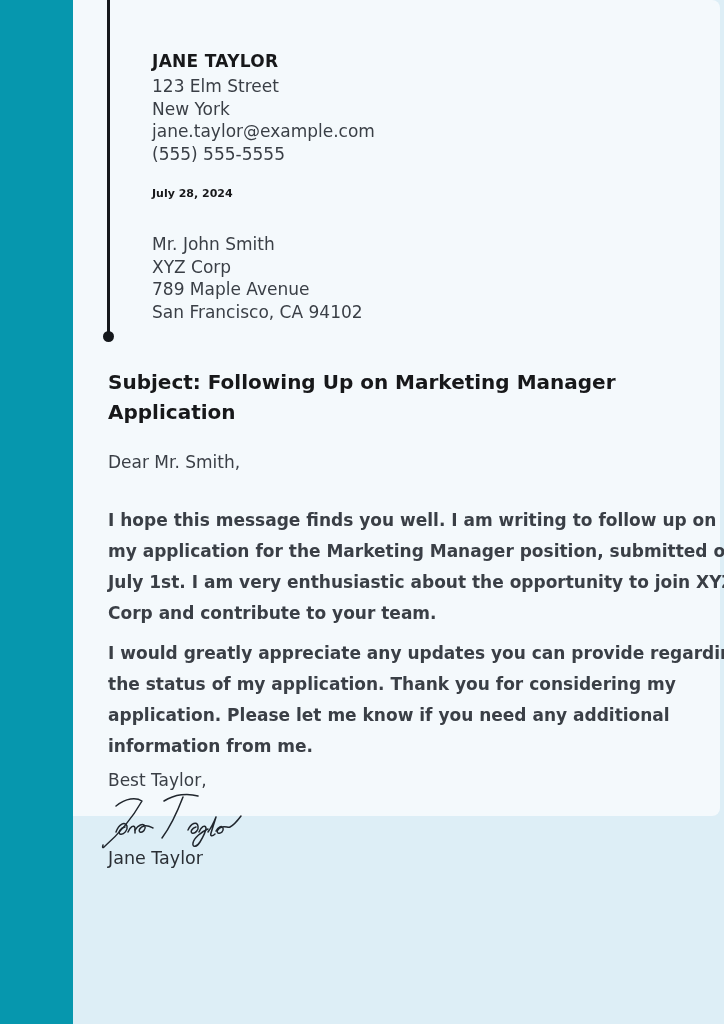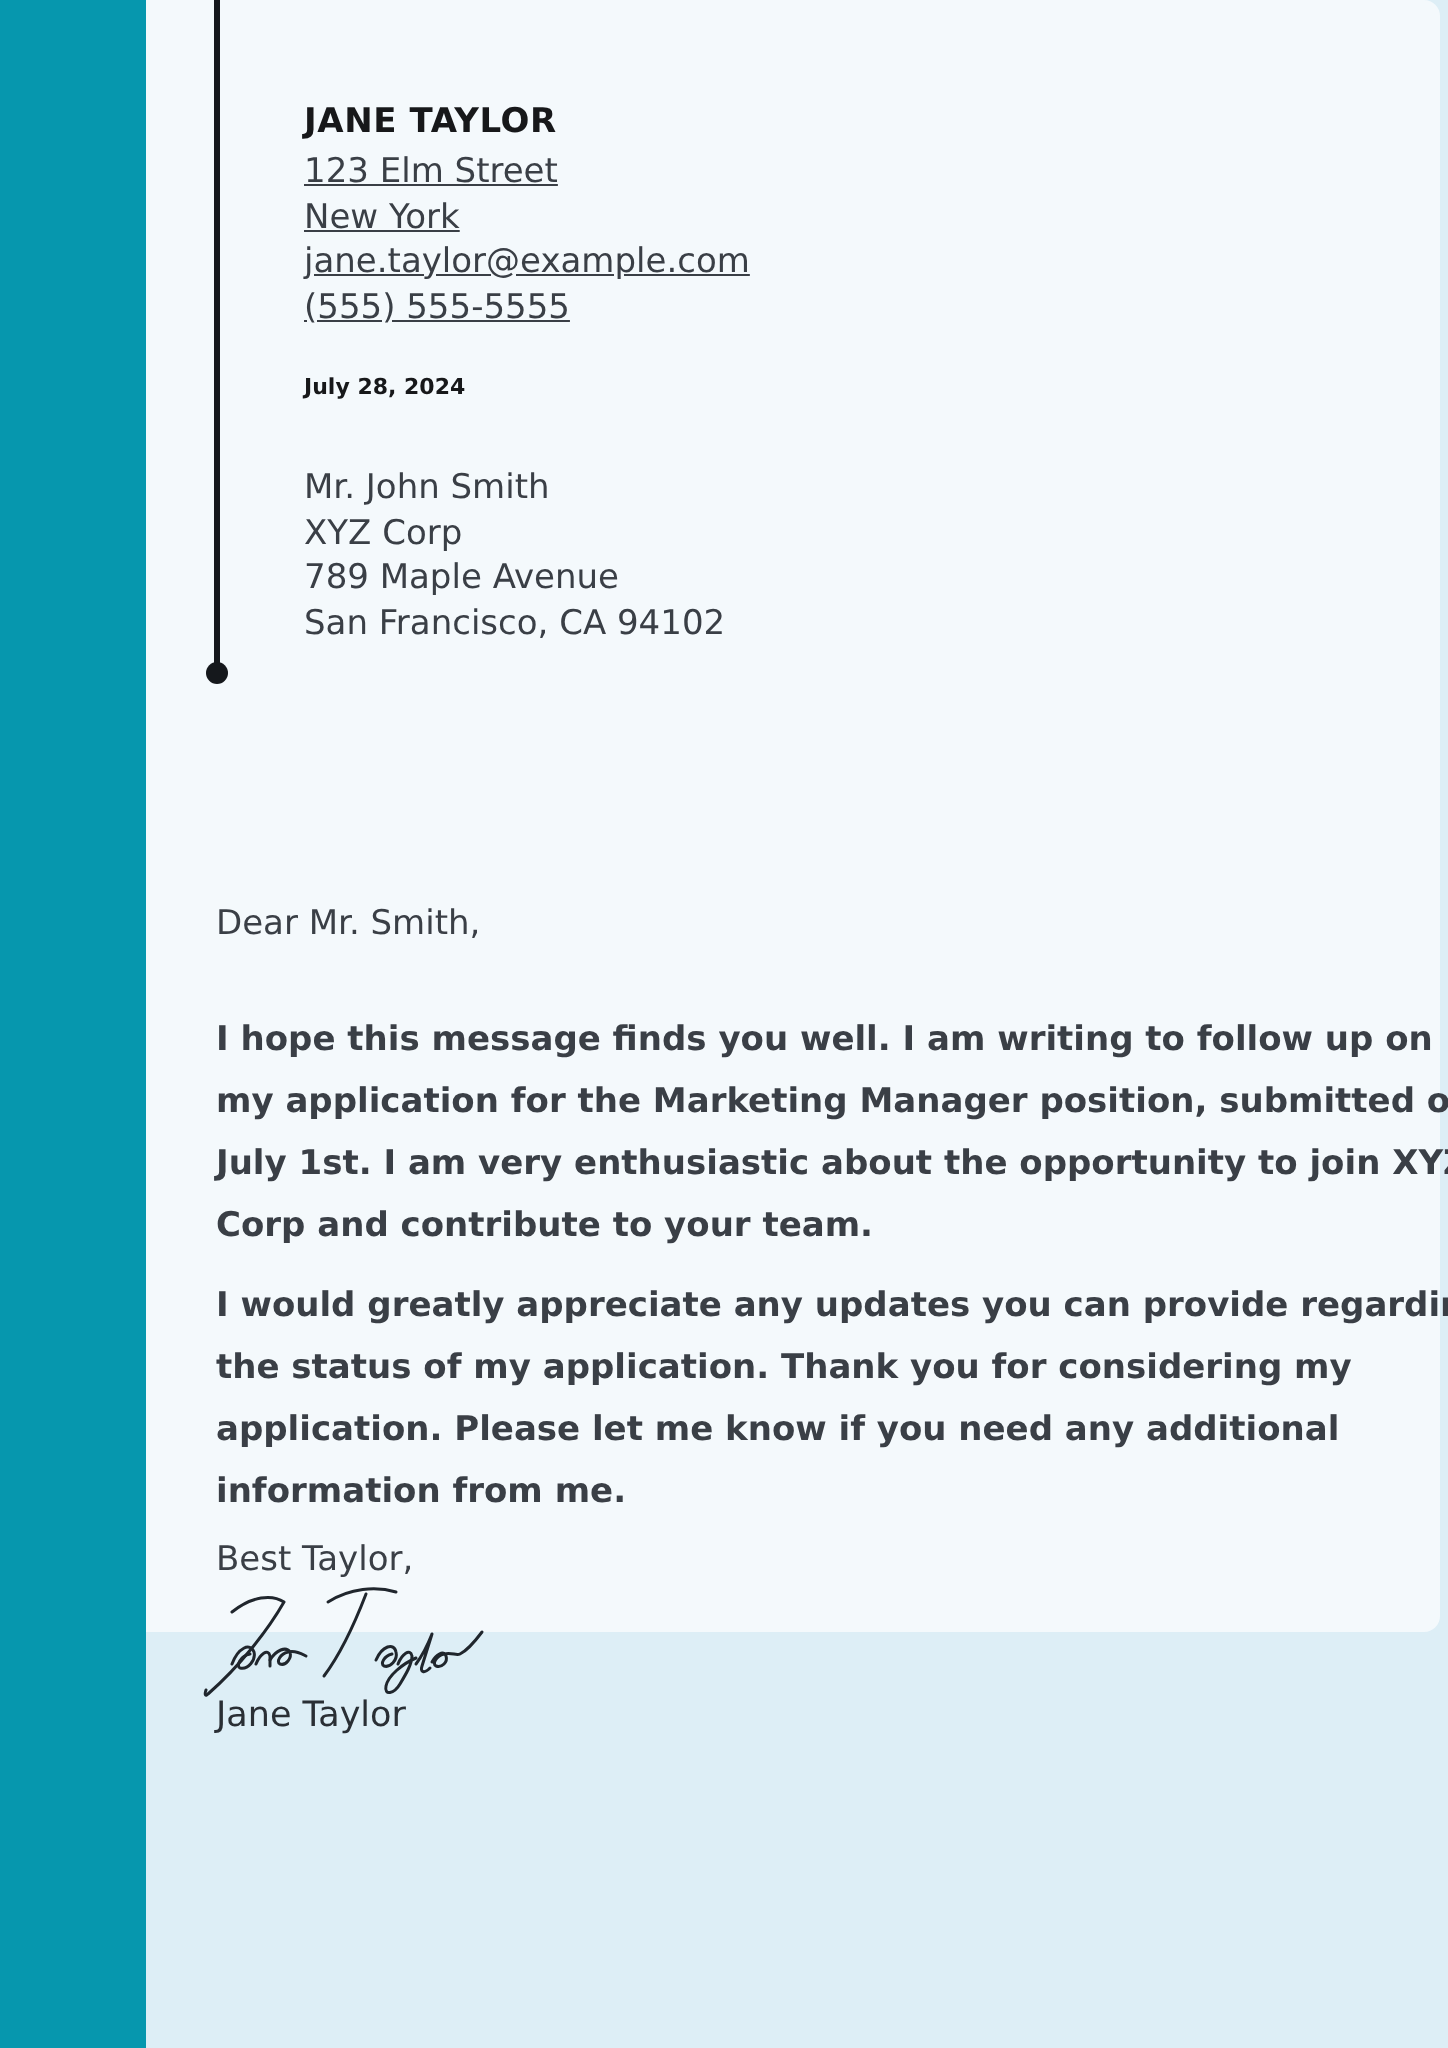--- a/index.html
+++ b/index.html
@@ -50,21 +50,20 @@
     left: 79px; top: 51px;
     font-size: 17px; font-weight: 700;
     letter-spacing: 0.3px;
     color: var(--heading-text);
   }
   .sender-address {
     position: absolute;
     left: 79px; top: 75px;
     font-size: 17px; line-height: 22.5px;
     color: var(--body-text);
-    text-decoration: underline;
   }
   .date {
     position: absolute;
     left: 79px; top: 187px;
     font-size: 11px; font-weight: 700;
     color: var(--heading-text);
   }
   .recipient {
     position: absolute;
     left: 79px; top: 233px;
@@ -126,20 +125,21 @@
   <div class="vrule-dot"></div>
 
   <div class="sender-name">JANE TAYLOR</div>
 
   <div class="sender-address">123 Elm Street<br>New York<br>jane.taylor@example.com<br>(555) 555-5555</div>
 
   <div class="date">July 28, 2024</div>
 
   <div class="recipient">Mr. John Smith<br>XYZ Corp<br>789 Maple Avenue<br>San Francisco, CA 94102</div>
 
+  <div class="subject">Subject: Following Up on Marketing Manager<br>Application</div>
 
   <div class="salutation">Dear Mr. Smith,</div>
 
   <div class="para para1">I hope this message finds you well. I am writing to follow up on<br>my application for the Marketing Manager position, submitted on<br>July 1st. I am very enthusiastic about the opportunity to join XYZ<br>Corp and contribute to your team.</div>
 
   <div class="para para2">I would greatly appreciate any updates you can provide regarding<br>the status of my application. Thank you for considering my<br>application. Please let me know if you need any additional<br>information from me.</div>
 
   <div class="closing">Best Taylor,</div>
 
   <svg class="signature" viewBox="0 0 148 64" fill="none" stroke="currentColor" stroke-width="1.5" stroke-linecap="round" stroke-linejoin="round" aria-hidden="true">

